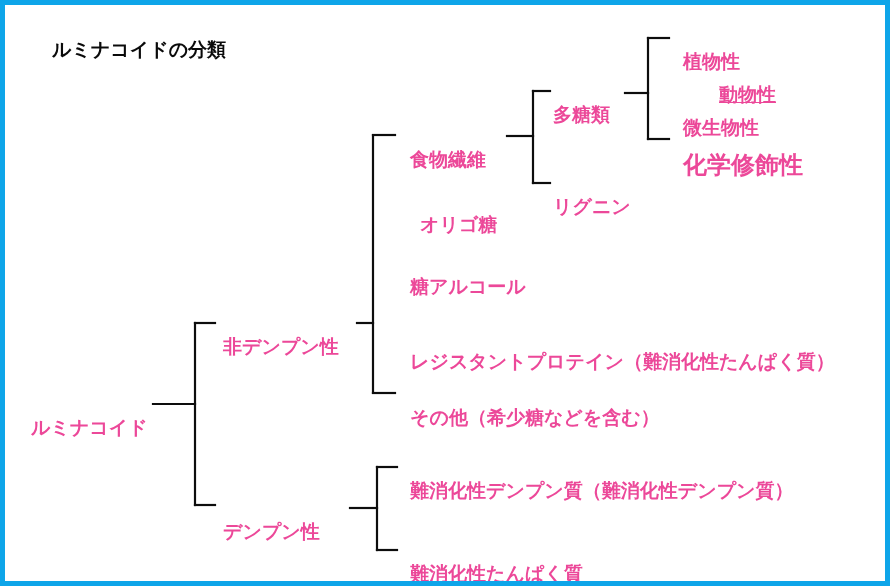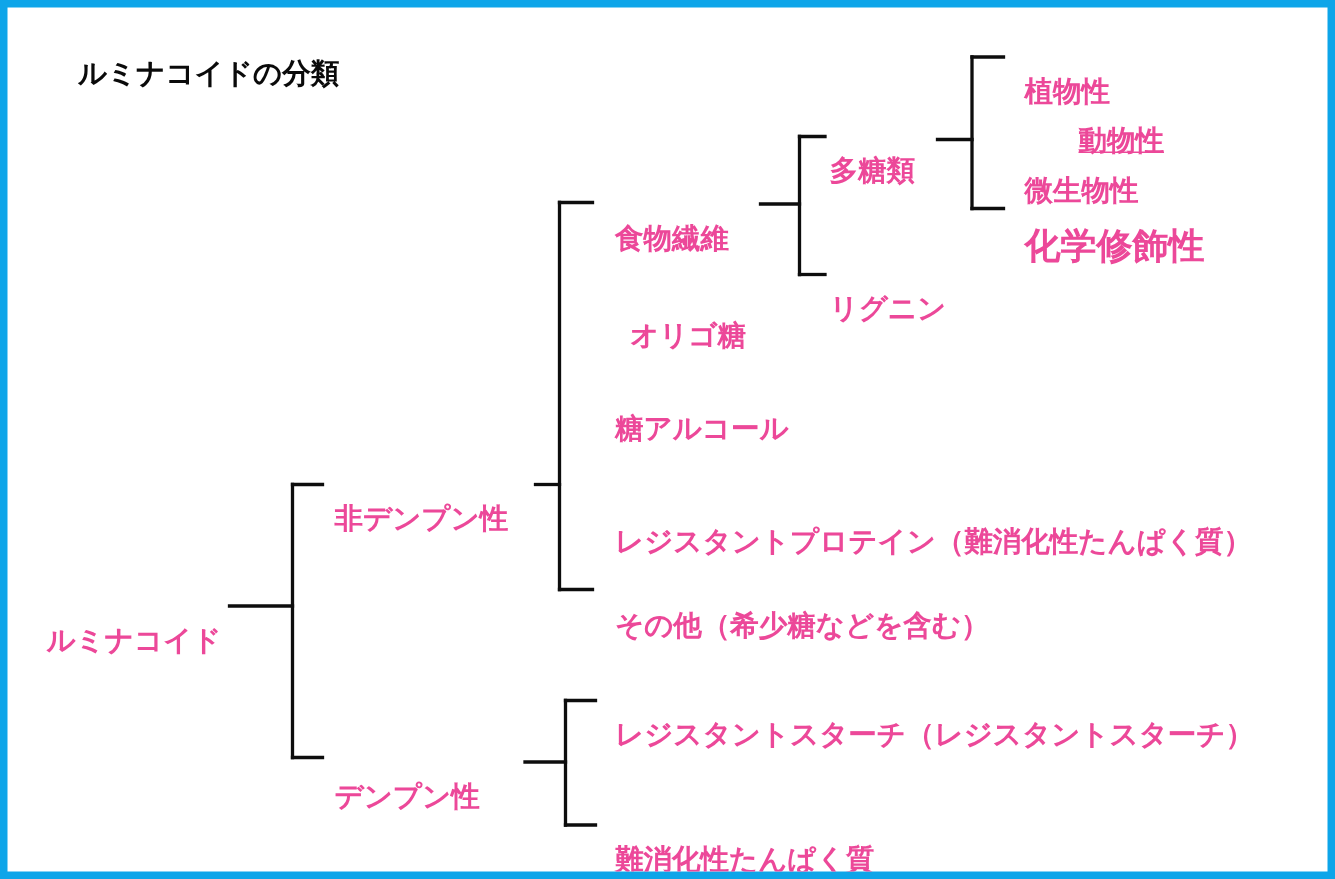--- a/index.html
+++ b/index.html
@@ -121,17 +121,17 @@
   <div class="node-label" style="left:548px; top:168px; font-size:19px;">リグニン</div>
 
   <div class="node-label" style="left:678px; top:23px; font-size:19px;">植物性</div>
 
   <div class="node-label" style="left:714px; top:56px; font-size:19px;text-decoration:underline;">動物性</div>
 
   <div class="node-label" style="left:678px; top:89px; font-size:19px;">微生物性</div>
 
   <div class="node-label" style="left:678px; top:124px; font-size:24px;font-family:Liberation Serif, serif;">化学修飾性</div>
 
-  <div class="node-label" style="left:405px; top:452px; font-size:19px;">レジスタントスターチ（レジスタントスターチ）</div>
+  <div class="node-label" style="left:405px; top:452px; font-size:19px;">難消化性デンプン質（難消化性デンプン質）</div>
 
   <div class="node-label" style="left:405px; top:535px; font-size:19px;">難消化性たんぱく質</div>
 
 </div>
 
 </body></html>

